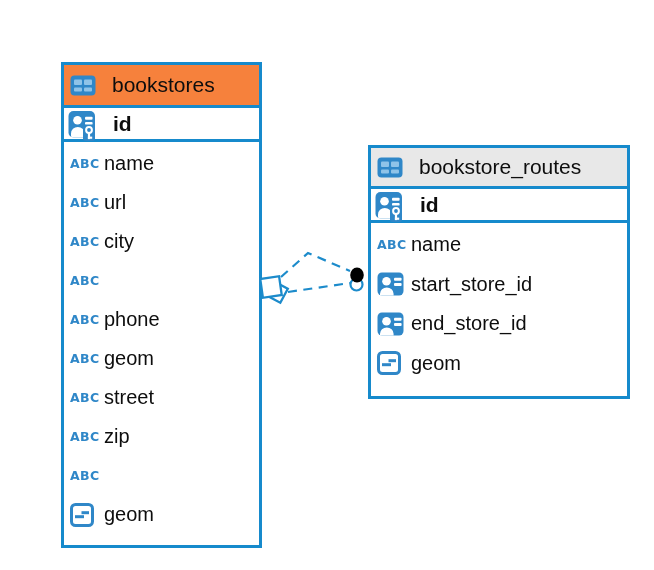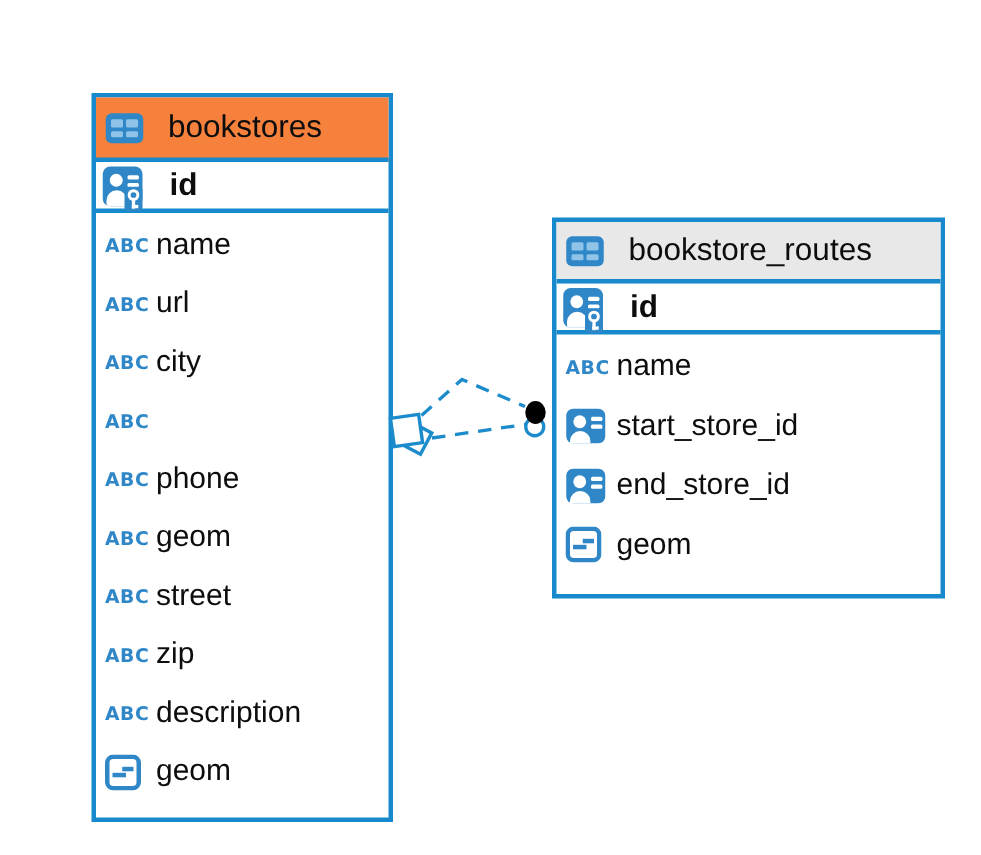--- a/index.html
+++ b/index.html
@@ -108,21 +108,20 @@
         <div class="col-row">
           <span class="icon-box abc-icon">ABC</span>
           <span class="col-label">street</span>
         </div>
         <div class="col-row">
           <span class="icon-box abc-icon">ABC</span>
           <span class="col-label">zip</span>
         </div>
         <div class="col-row">
           <span class="icon-box abc-icon">ABC</span>
-          <span class="col-label">description</span>
         </div>
         <div class="col-row">
           <span class="icon-box">
             <svg width="24" height="24" viewBox="0 0 24 24">
               <rect x="1.5" y="1.5" width="21" height="21" rx="4" style="fill:#fff;stroke:var(--icon-blue);stroke-width:3"></rect>
               <rect x="5" y="12.2" width="9" height="3" style="fill:var(--icon-blue)"></rect>
               <rect x="11.5" y="8.2" width="7.5" height="3" style="fill:var(--icon-blue)"></rect>
             </svg>
           </span>
           <span class="col-label">geom</span>

